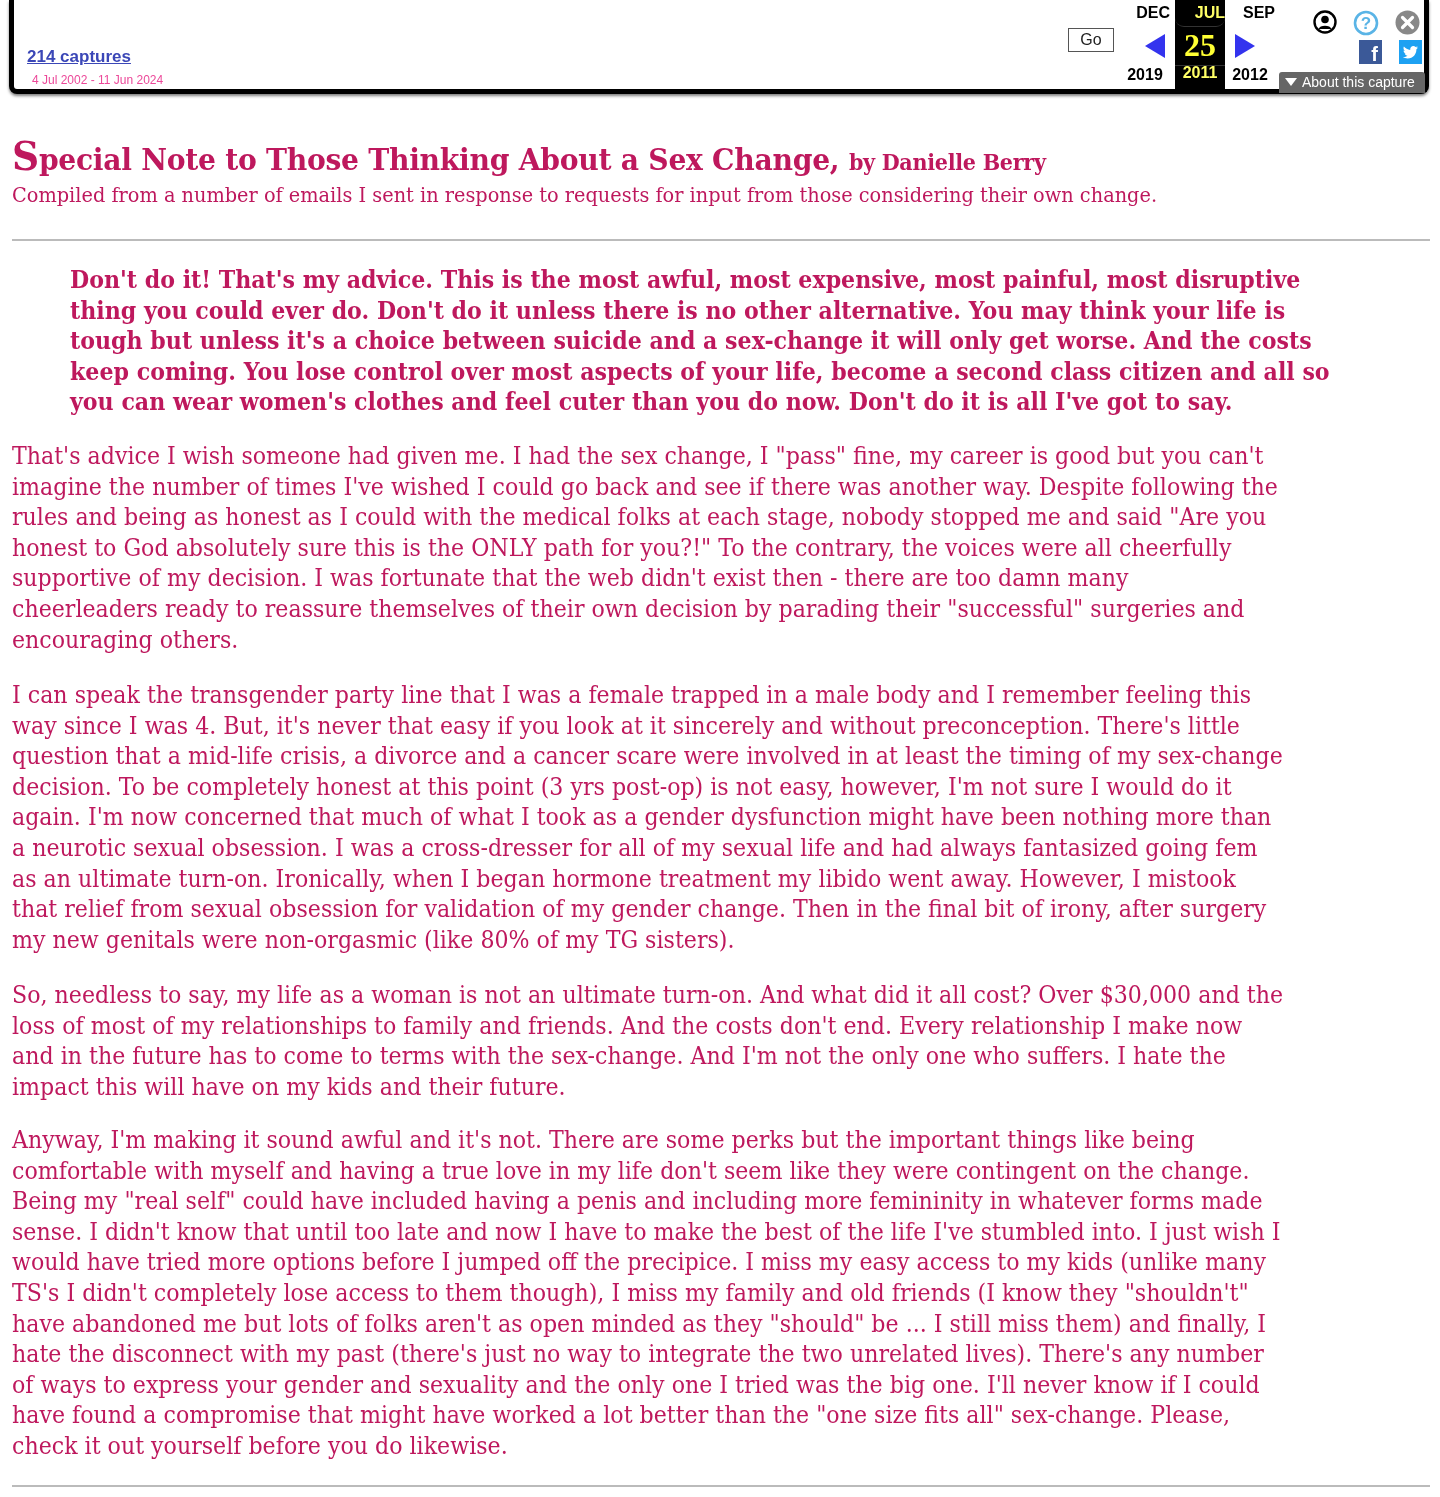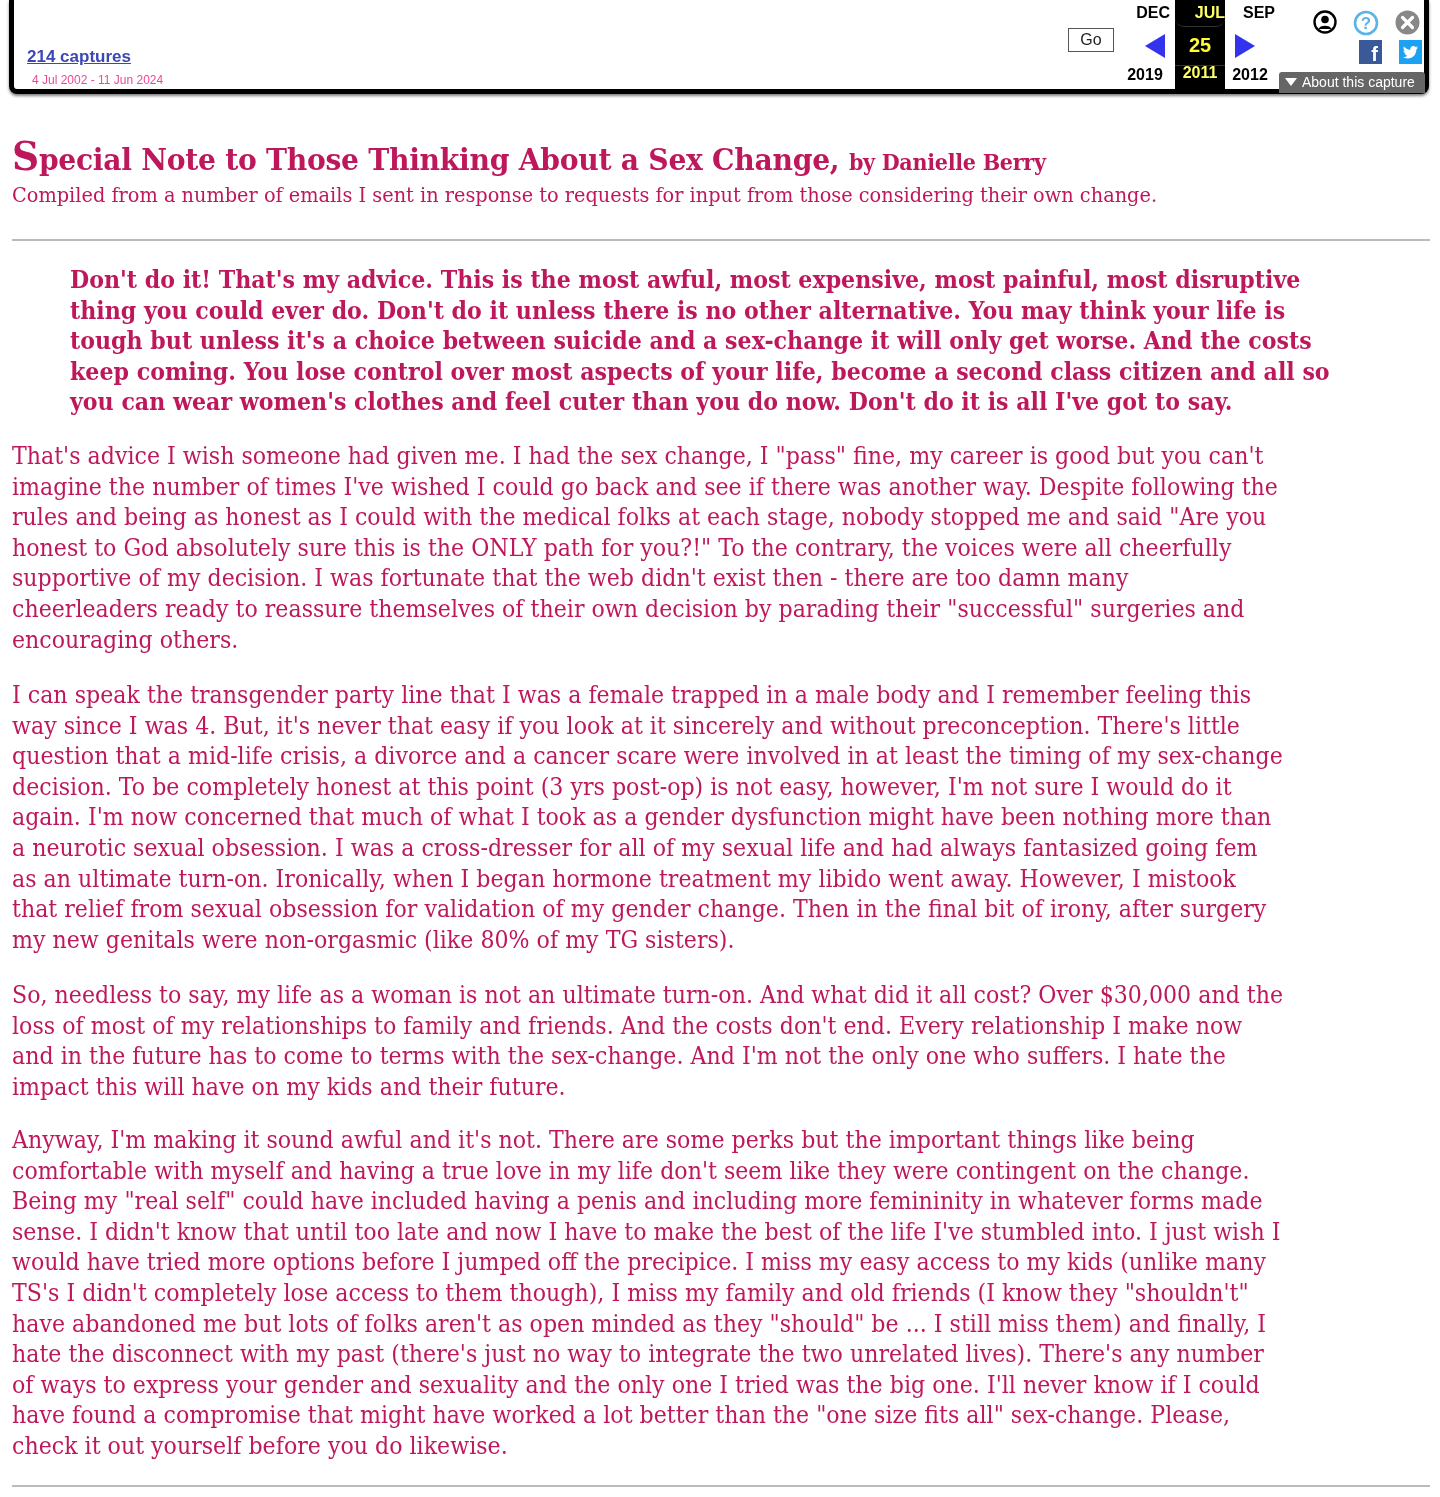--- a/index.html
+++ b/index.html
@@ -38,21 +38,21 @@
     position: absolute; left: 18px; top: 73px; font-size: 12px; color: #ec4899;
   }
 
   
   .cal-col { position: absolute; top: 0; width: 50px; text-align: center; }
   .cal-col.prev { left: 1106px; }
   .cal-col.cur  { left: 1161px; background: #000; height: 89px; }
   .cal-col.next { left: 1211px; }
   .cal-month { font-size: 16px; font-weight: bold; height: 26px; line-height: 26px; text-align: right; }
   .cal-col.cur .cal-month { color: #ffff66; border-bottom: 1px solid #333; border-radius: 9px; }
-  .cal-day { font-size: 20px; font-weight: bold; color: #ffff33; line-height: 36px; height: 38px; border-bottom: 1px solid #333; }
+  .cal-day { font-size: 32px; font-weight: bold; color: #ffff33; line-height: 36px; height: 38px; border-bottom: 1px solid #333; font-family: Liberation Serif, serif; }
   .cal-year { position: absolute; top: 66px; width: 50px; text-align: center; font-size: 16px; font-weight: bold; }
   .cal-col.cur .cal-year { color: #ffff66; top: 64px; }
   .nav-arrow { position: absolute; top: 34px; width: 0; height: 0; cursor: pointer; }
   .nav-prev { left: 1131px; border-top: 12px solid transparent; border-bottom: 12px solid transparent; border-right: 20px solid #3333ee; }
   .nav-next { left: 1221px; border-top: 12px solid transparent; border-bottom: 12px solid transparent; border-left: 20px solid #3333ee; }
 
   .about-capture {
     position: absolute; left: 1265px; top: 72px; width: 146px; height: 21px;
     background: #666; color: #fff; font-size: 14px; line-height: 21px;
     border-radius: 3px 3px 0 0; box-sizing: border-box; padding-left: 6px; cursor: pointer;

